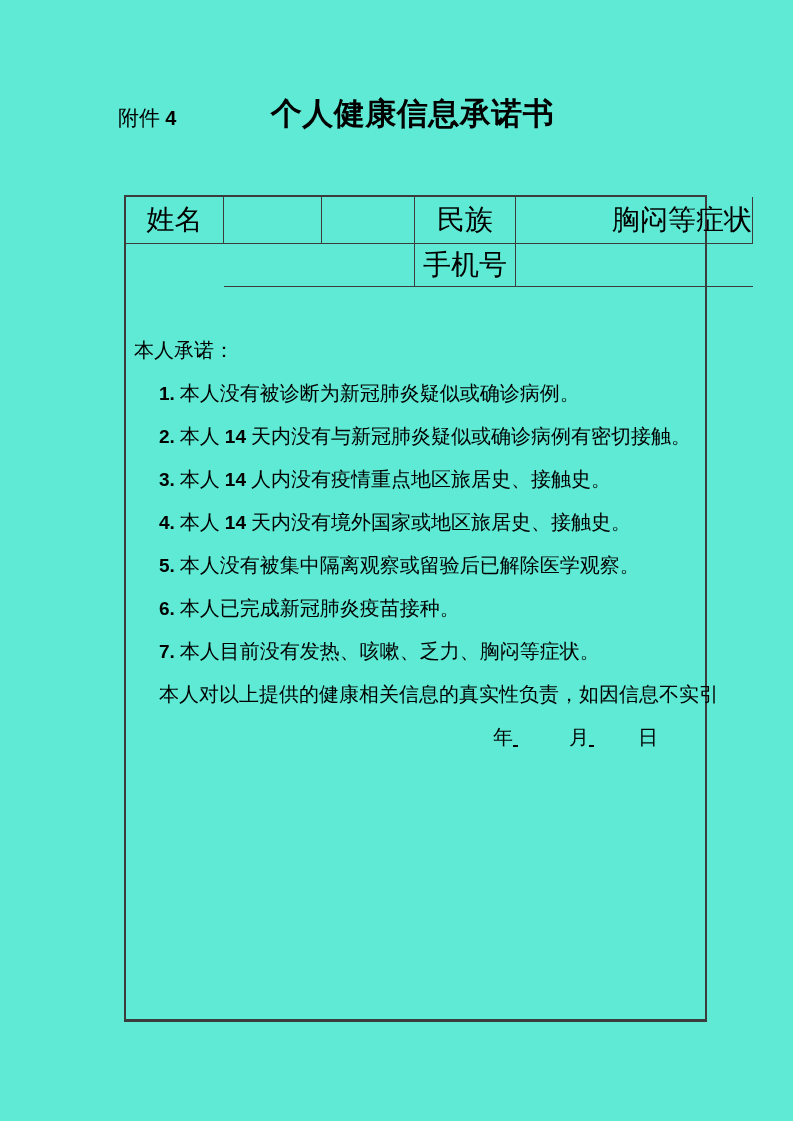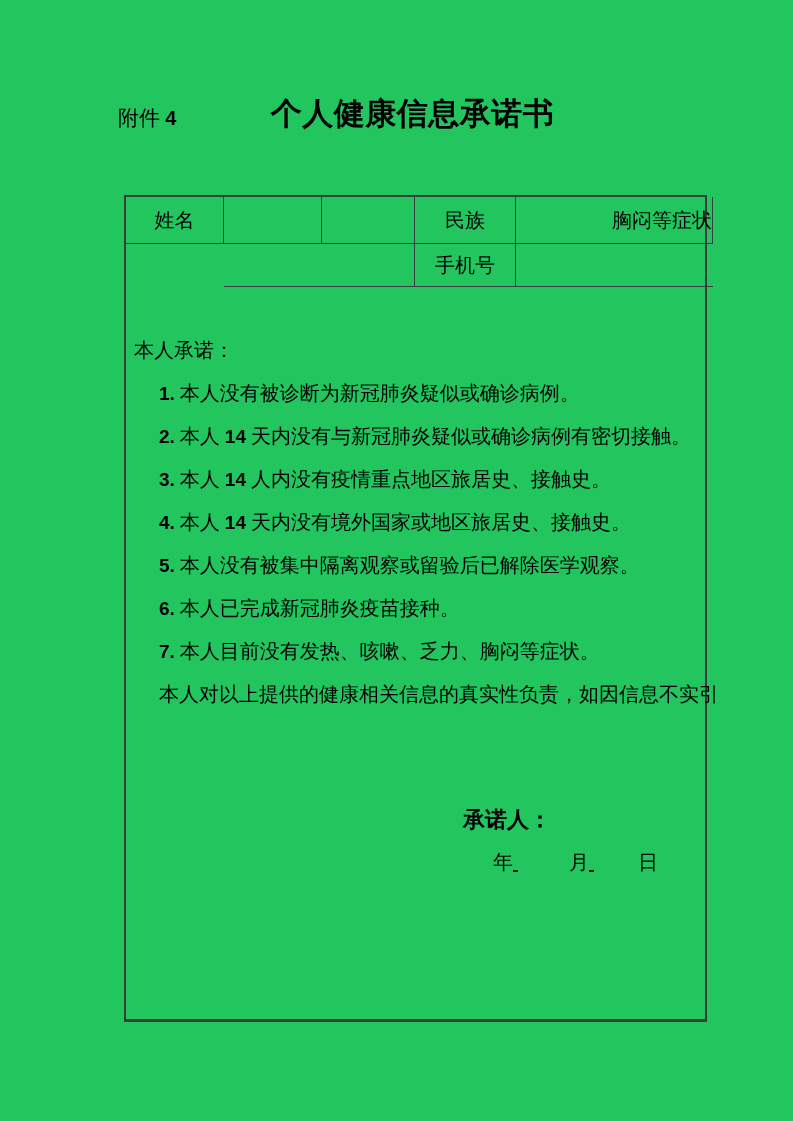--- a/index.html
+++ b/index.html
@@ -1,37 +1,37 @@
 <!DOCTYPE html>
 <html><head>
 <meta charset="utf-8">
 <style>
   html,body{margin:0;padding:0;background:#ffffff;}
   .page{
-    position:relative;width:793px;height:1121px;background:#22c55e;color:#000;
+    position:relative;width:793px;height:1121px;background:#5eead4;color:#000;
     font-family:"Liberation Serif","DejaVu Serif",serif;overflow:hidden;
   }
   
   .doc-header{position:absolute;left:118px;top:96px;width:589px;height:40px;}
   .attachment{position:absolute;left:0;top:8px;font-size:21px;white-space:nowrap;}
   .title{
     display:block;text-align:center;font-size:31px;font-weight:bold;line-height:36px;
     font-family:"Liberation Sans","DejaVu Sans",sans-serif;letter-spacing:.5px;
   }
   
   .form-table{
     position:absolute;left:124px;top:195px;width:583px;height:827px;box-sizing:border-box;
     border:2px solid #3c3c3c;border-bottom-width:3px;
     display:grid;
     grid-template-columns:98px 98px 93px 101px 96px 1fr;
     grid-template-rows:47px 43px 1fr;
   }
   .cell{
     box-sizing:border-box;border-right:1px solid #3c3c3c;border-bottom:1px solid #3c3c3c;
-    display:flex;align-items:center;justify-content:center;font-size:20px;white-space:nowrap;
+    display:flex;align-items:center;justify-content:center;font-size:28px;white-space:nowrap;
   }
   .no-r{border-right:none;}
   .r2c2{grid-column:2/4;}
   .r2c4{grid-column:5/7;border-right:none;}
   
   .body-cell{
     grid-column:1/7;grid-row:3;box-sizing:border-box;
     padding:42px 10px 16px 8px;font-size:20px;line-height:43px;
   }
   .lead{white-space:nowrap;}
@@ -80,21 +80,20 @@
       <div class="lead">本人承诺：</div>
       <div class="item auto-digit"><span class="digit">1.</span> 本人没有被诊断为新冠肺炎疑似或确诊病例。</div>
       <div class="item auto-digit"><span class="digit">2.</span> 本人 <span class="digit">14</span> 天内没有与新冠肺炎疑似或确诊病例有密切接触。</div>
       <div class="item auto-digit"><span class="digit">3.</span> 本人 <span class="digit">14</span> 人内没有疫情重点地区旅居史、接触史。</div>
       <div class="item auto-digit"><span class="digit">4.</span> 本人 <span class="digit">14</span> 天内没有境外国家或地区旅居史、接触史。</div>
       <div class="item auto-digit"><span class="digit">5.</span> 本人没有被集中隔离观察或留验后已解除医学观察。</div>
       <div class="item auto-digit"><span class="digit">6.</span> 本人已完成新冠肺炎疫苗接种。</div>
       <div class="item auto-digit"><span class="digit">7.</span> 本人目前没有发热、咳嗽、乏力、胸闷等症状。</div>
       <div class="closing indent">本人对以上提供的健康相关信息的真实性负责，如因信息不实引</div>
 
-      <div class="sig-label">承诺人：</div>
       <div class="date-line">
         <span class="d d-year">年</span>
         <span class="d d-month">月</span>
         <span class="d d-day">日</span>
       </div>
     </div>
   </div>
 
 </div>
 

